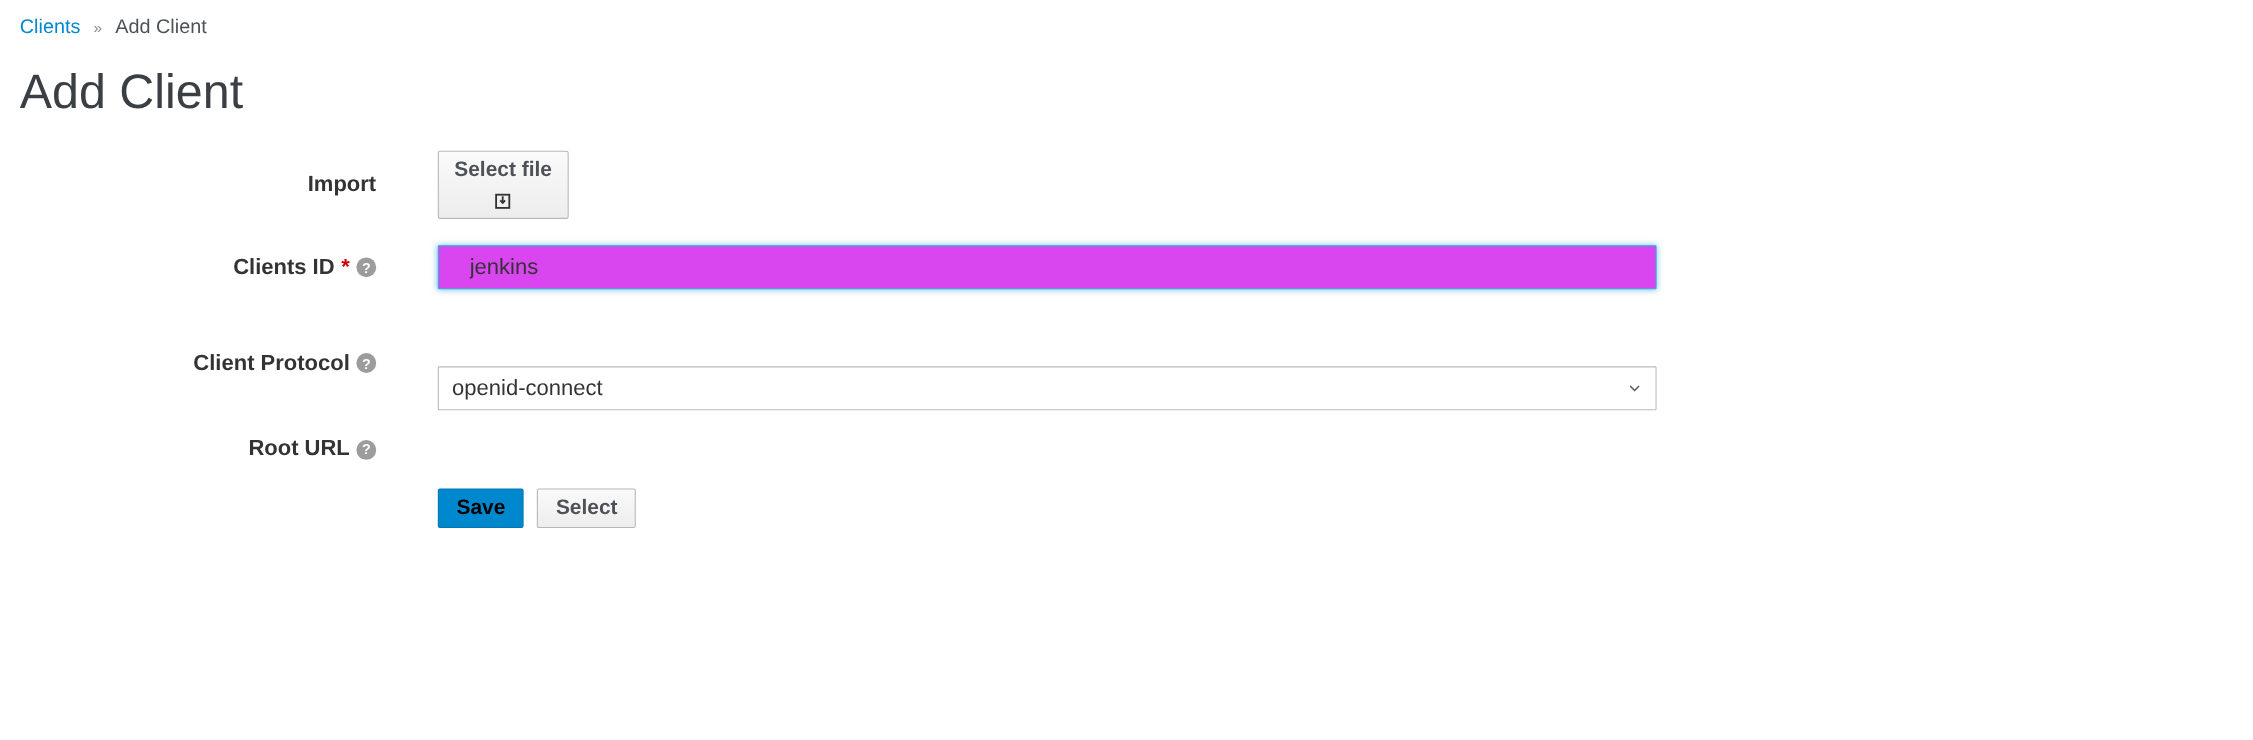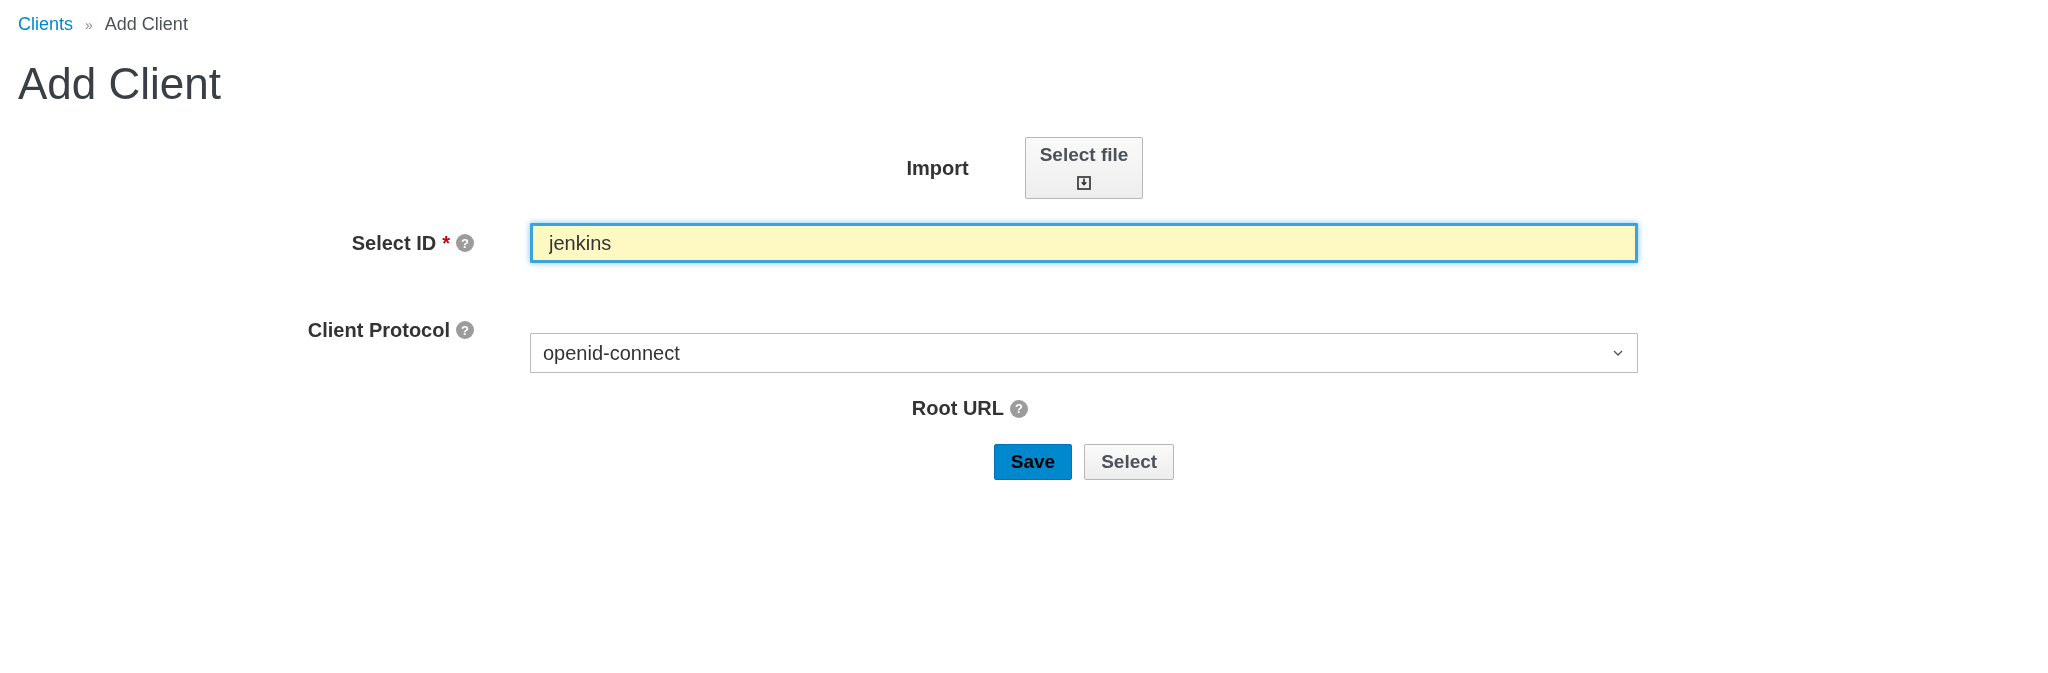--- a/index.html
+++ b/index.html
@@ -42,21 +42,20 @@
     margin: 24px 0 28px 0;
   }
   
   .form {
     width: 100%;
   }
   .form-row {
     display: flex;
     align-items: center;
     margin-bottom: 24px;
-    justify-content: center;
   }
   .form-row .label-cell {
     width: 380px;
     min-width: 380px;
     text-align: right;
     padding-right: 56px;
     box-sizing: border-box;
     font-weight: 700;
     font-size: 20px;
     color: #333;
@@ -117,27 +116,27 @@
   .file-icon svg {
     width: 18px;
     height: 18px;
     display: block;
   }
   
   input[type="text"].text-input {
     width: 100%;
     box-sizing: border-box;
     height: 40px;
-    padding: 4px 16px;
+    padding: 4px 28px;
     font-size: 20px;
     color: #333;
-    border: 3px solid #0f172a;
+    border: 1px solid #0f172a;
     border-radius: 1px;
     outline: none;
-    background: #fef9c3;
+    background: #d946ef;
   }
   input[type="text"].text-input.focused,
   input[type="text"].text-input:focus {
     border-color: #39a5dc;
     box-shadow: 0 0 6px rgba(0, 136, 206, 0.5);
   }
   
   .select-wrap {
     position: relative;
     width: 100%;
@@ -209,21 +208,21 @@
               <polyline points="9 11 12 14 15 11"></polyline>
               <line x1="12" y1="6" x2="12" y2="14"></line>
             </svg>
           </span>
         </button>
       </div>
     </div>
 
     <div class="form-row">
       <div class="label-cell">
-        <span>Select ID</span>
+        <span>Clients ID</span>
         <span class="required-star">*</span>
         <span class="help-icon">?</span>
       </div>
       <div class="field-cell wide">
         <input type="text" class="text-input focused" value="jenkins" style="">
       </div>
     </div>
 
     <div class="form-row">
       <div class="label-cell">

